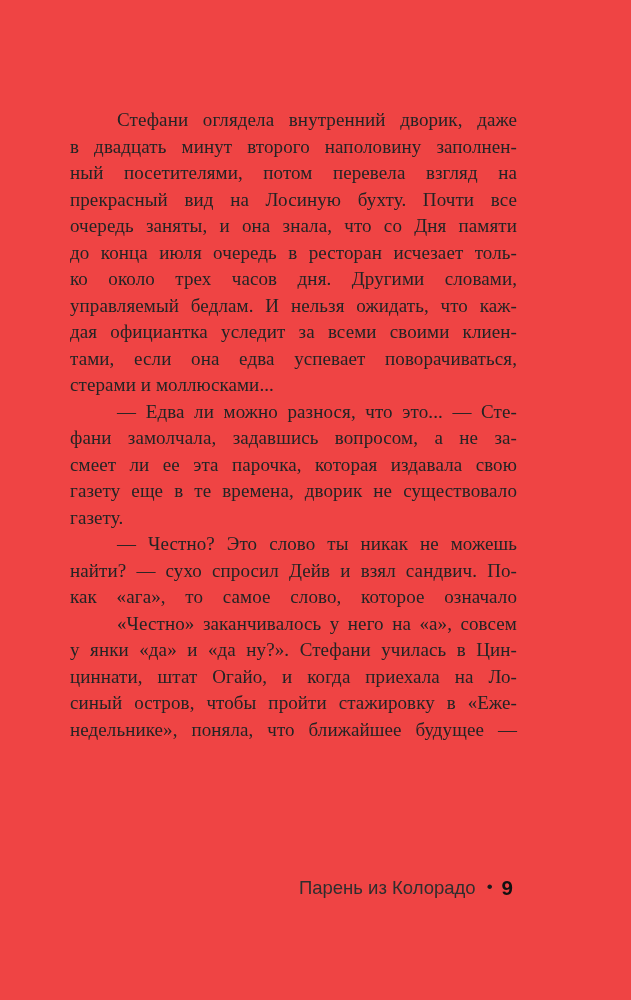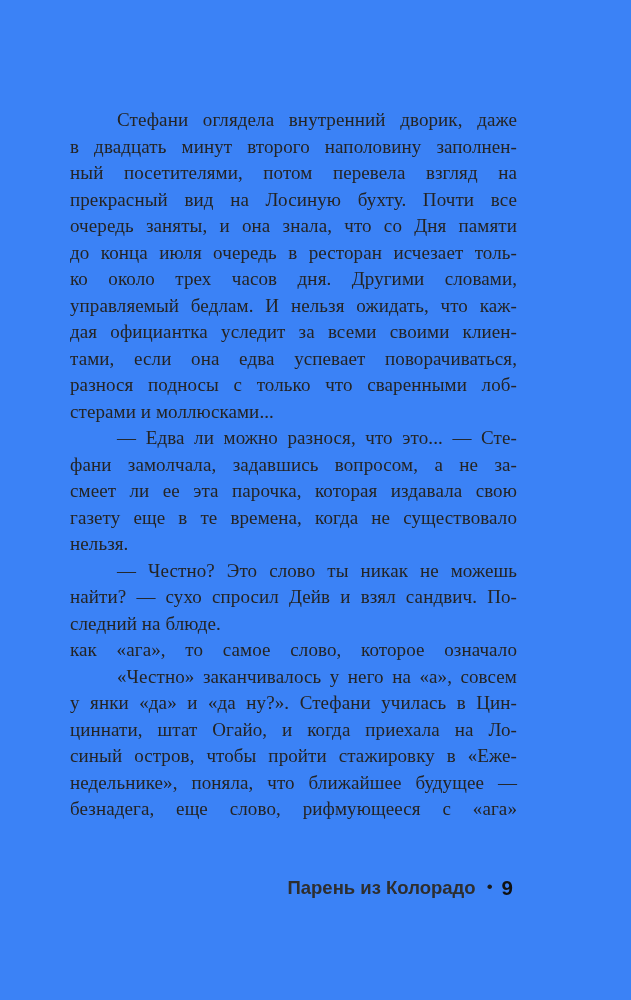--- a/index.html
+++ b/index.html
@@ -4,21 +4,21 @@
 <style>
   html, body {
     margin: 0;
     padding: 0;
     background: #ffffff;
   }
   .book-page {
     position: relative;
     width: 631px;
     height: 1000px;
-    background: #3b82f6;
+    background: #ef4444;
     overflow: hidden;
     font-family: "Liberation Serif", serif;
   }
   .text-column {
     position: absolute;
     left: 70px;
     top: 107px;
     width: 447px;
     font-size: 19px;
     line-height: 26.5px;
@@ -47,21 +47,21 @@
     right: 118px;
     display: flex;
     align-items: center;
     font-family: "Liberation Sans", sans-serif;
     color: #2e2e2e;
     font-size: 18.5px;
     line-height: 24px;
     white-space: nowrap;
   }
   .footer-title {
-    font-weight: 700;
+    font-weight: 400;
   }
   .dot-sep {
     display: inline-block;
     margin: 0 9px 0 11px;
     font-size: 17px;
     color: #1b1b1b;
     transform: translateY(-1px);
   }
   .page-number {
     font-weight: 700;
@@ -79,43 +79,40 @@
         <div class="line first">Стефани оглядела внутренний дворик, даже</div>
         <div class="line">в двадцать минут второго наполовину заполнен-</div>
         <div class="line">ный посетителями, потом перевела взгляд на</div>
         <div class="line">прекрасный вид на Лосиную бухту. Почти все</div>
         <div class="line">очередь заняты, и она знала, что со Дня памяти</div>
         <div class="line">до конца июля очередь в ресторан исчезает толь-</div>
         <div class="line">ко около трех часов дня. Другими словами,</div>
         <div class="line">управляемый бедлам. И нельзя ожидать, что каж-</div>
         <div class="line">дая официантка уследит за всеми своими клиен-</div>
         <div class="line">тами, если она едва успевает поворачиваться,</div>
-        <div class="line">разнося подносы с только что сваренными лоб-</div>
         <div class="line endline">стерами и моллюсками...</div>
       </div>
       <div class="para">
         <div class="line first">— Едва ли можно разнося, что это... — Сте-</div>
         <div class="line">фани замолчала, задавшись вопросом, а не за-</div>
         <div class="line">смеет ли ее эта парочка, которая издавала свою</div>
-        <div class="line">газету еще в те времена, когда не существовало</div>
-        <div class="line endline">нельзя.</div>
+        <div class="line">газету еще в те времена, дворик не существовало</div>
+        <div class="line endline">газету.</div>
       </div>
       <div class="para">
         <div class="line first">— Честно? Это слово ты никак не можешь</div>
         <div class="line">найти? — сухо спросил Дейв и взял сандвич. По-</div>
-        <div class="line endline">следний на блюде.</div>
       </div>
       <div class="para">
         <div class="line">как «ага», то самое слово, которое означало</div>
         <div class="line first">«Честно» заканчивалось у него на «а», совсем</div>
         <div class="line">у янки «да» и «да ну?». Стефани училась в Цин-</div>
         <div class="line">циннати, штат Огайо, и когда приехала на Ло-</div>
         <div class="line">синый остров, чтобы пройти стажировку в «Еже-</div>
         <div class="line">недельнике», поняла, что ближайшее будущее —</div>
-        <div class="line">безнадега, еще слово, рифмующееся с «ага»</div>
       </div>
     </div>
 
   <div class="page-footer">
     <span class="footer-title">Парень из Колорадо</span>
     <span class="dot-sep">•</span>
     <span class="page-number">9</span>
   </div>
 
 </div>

